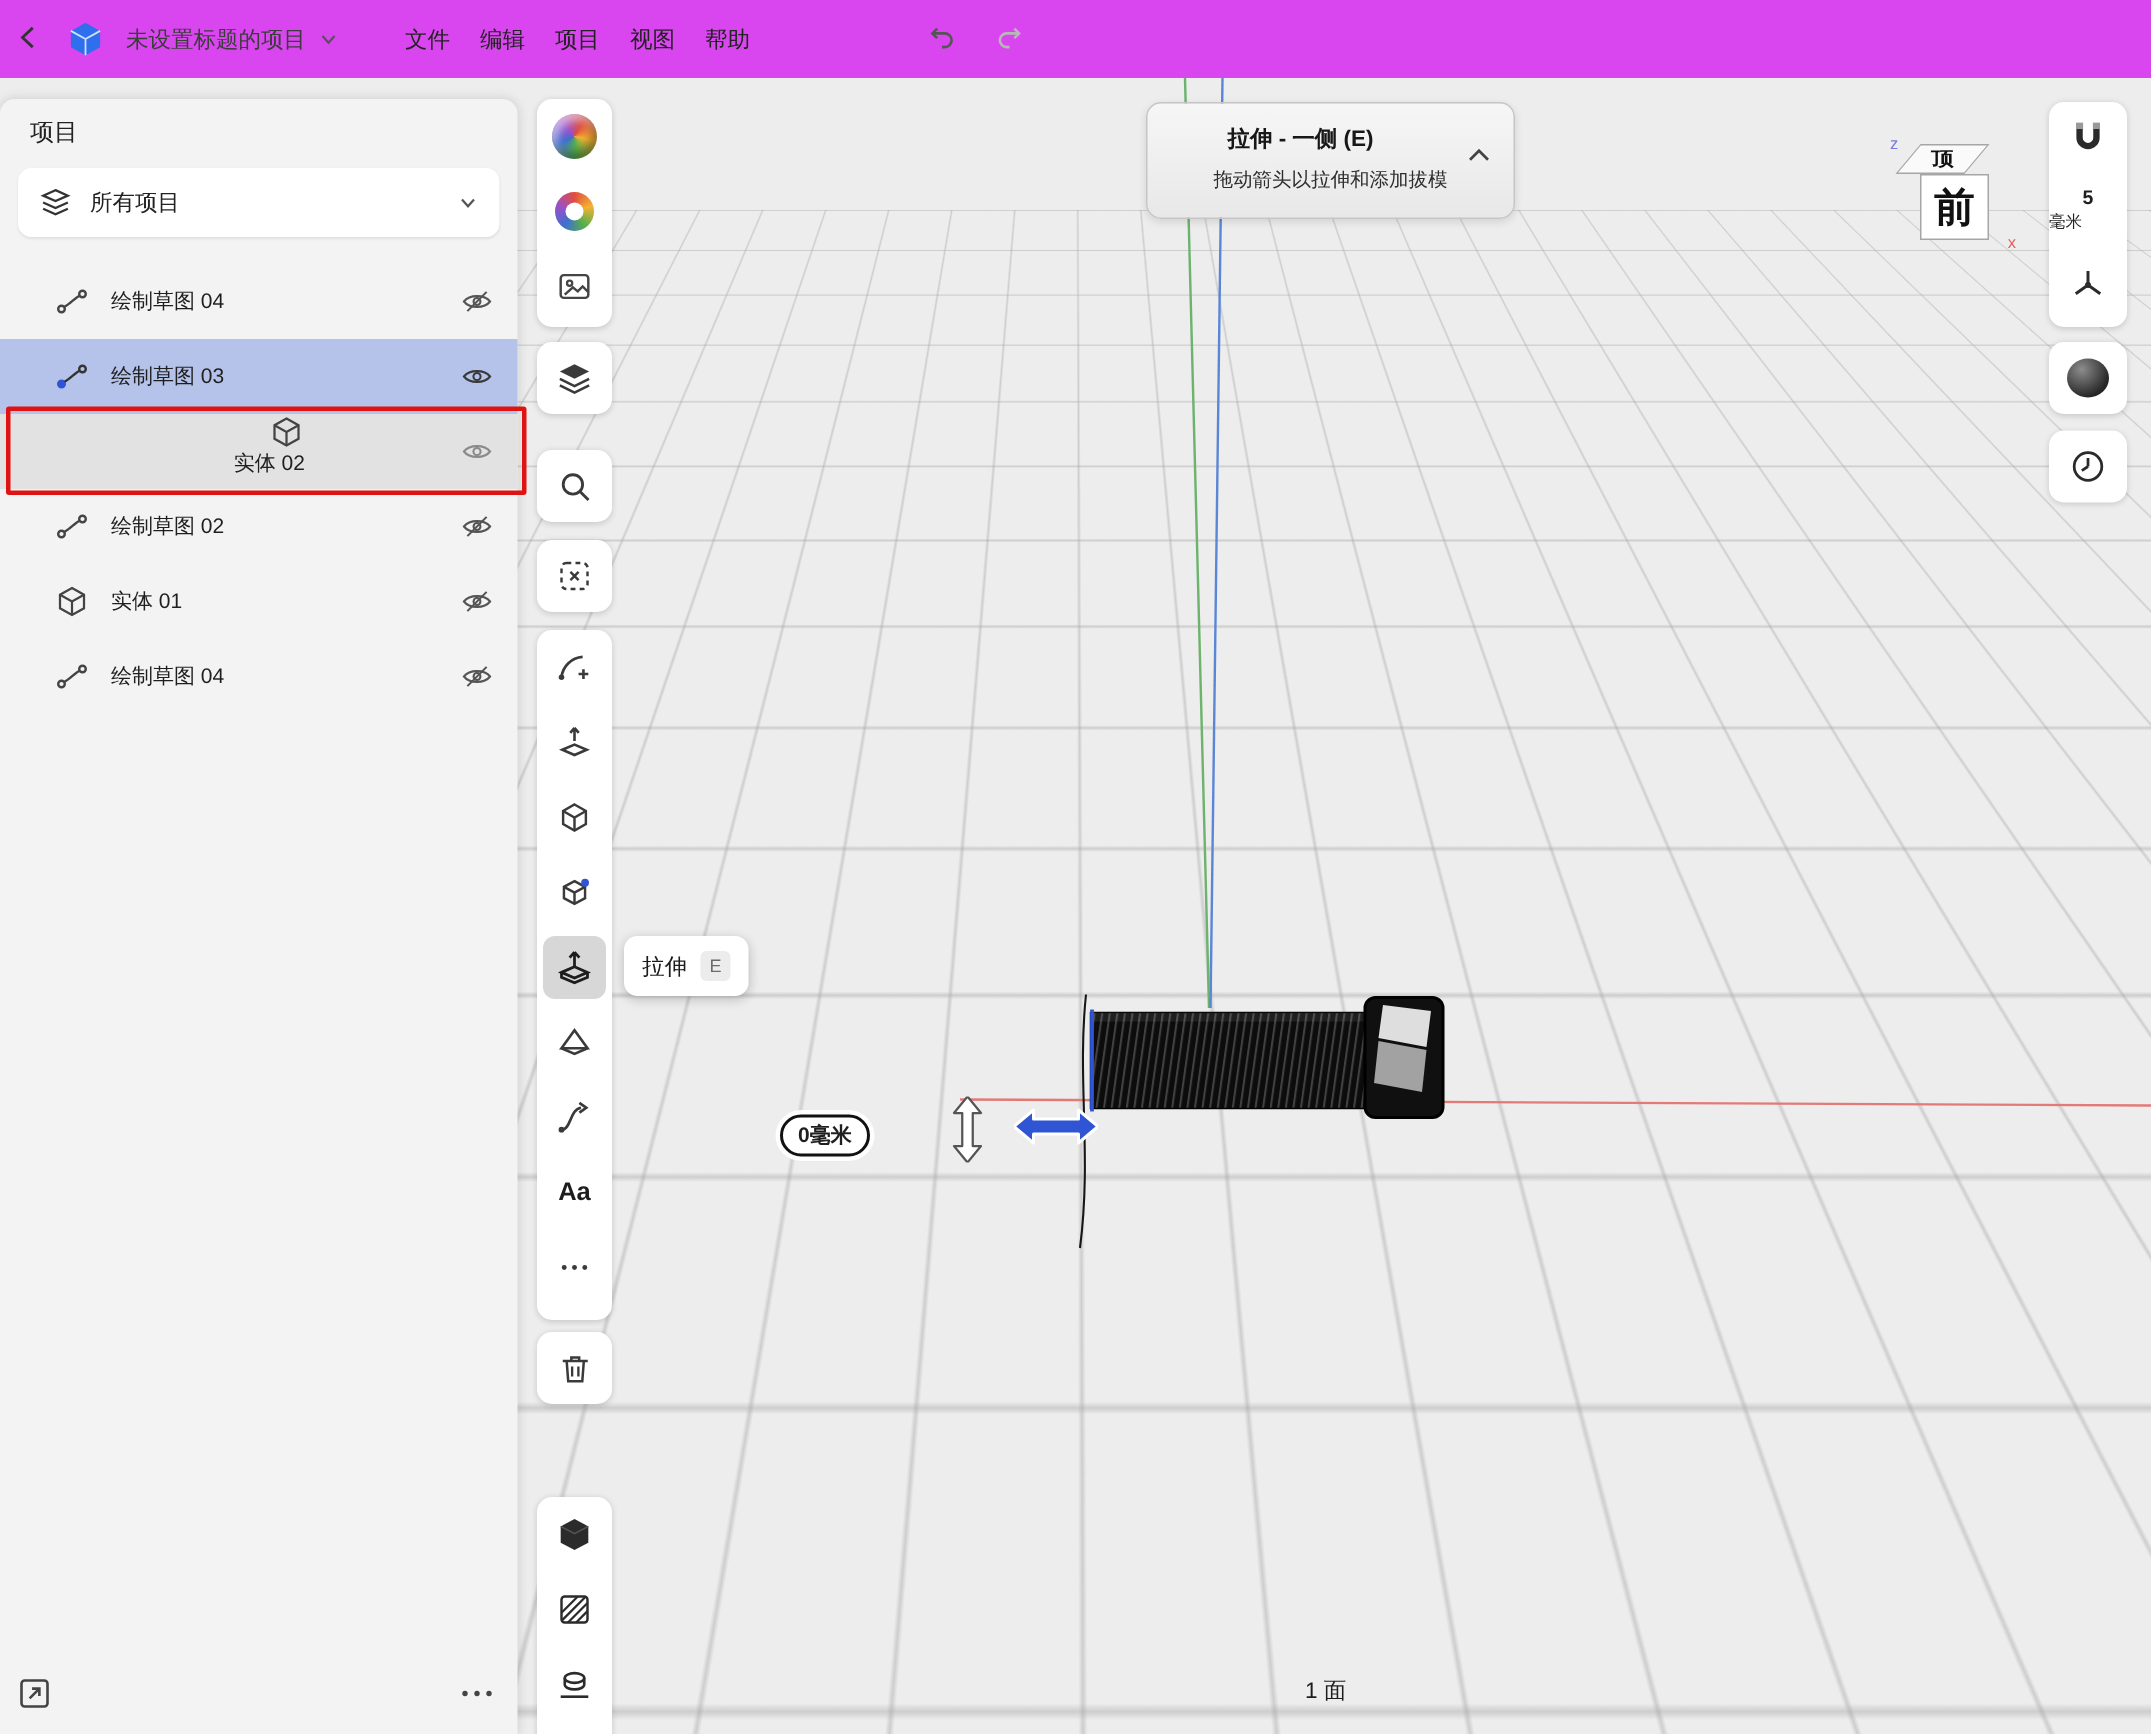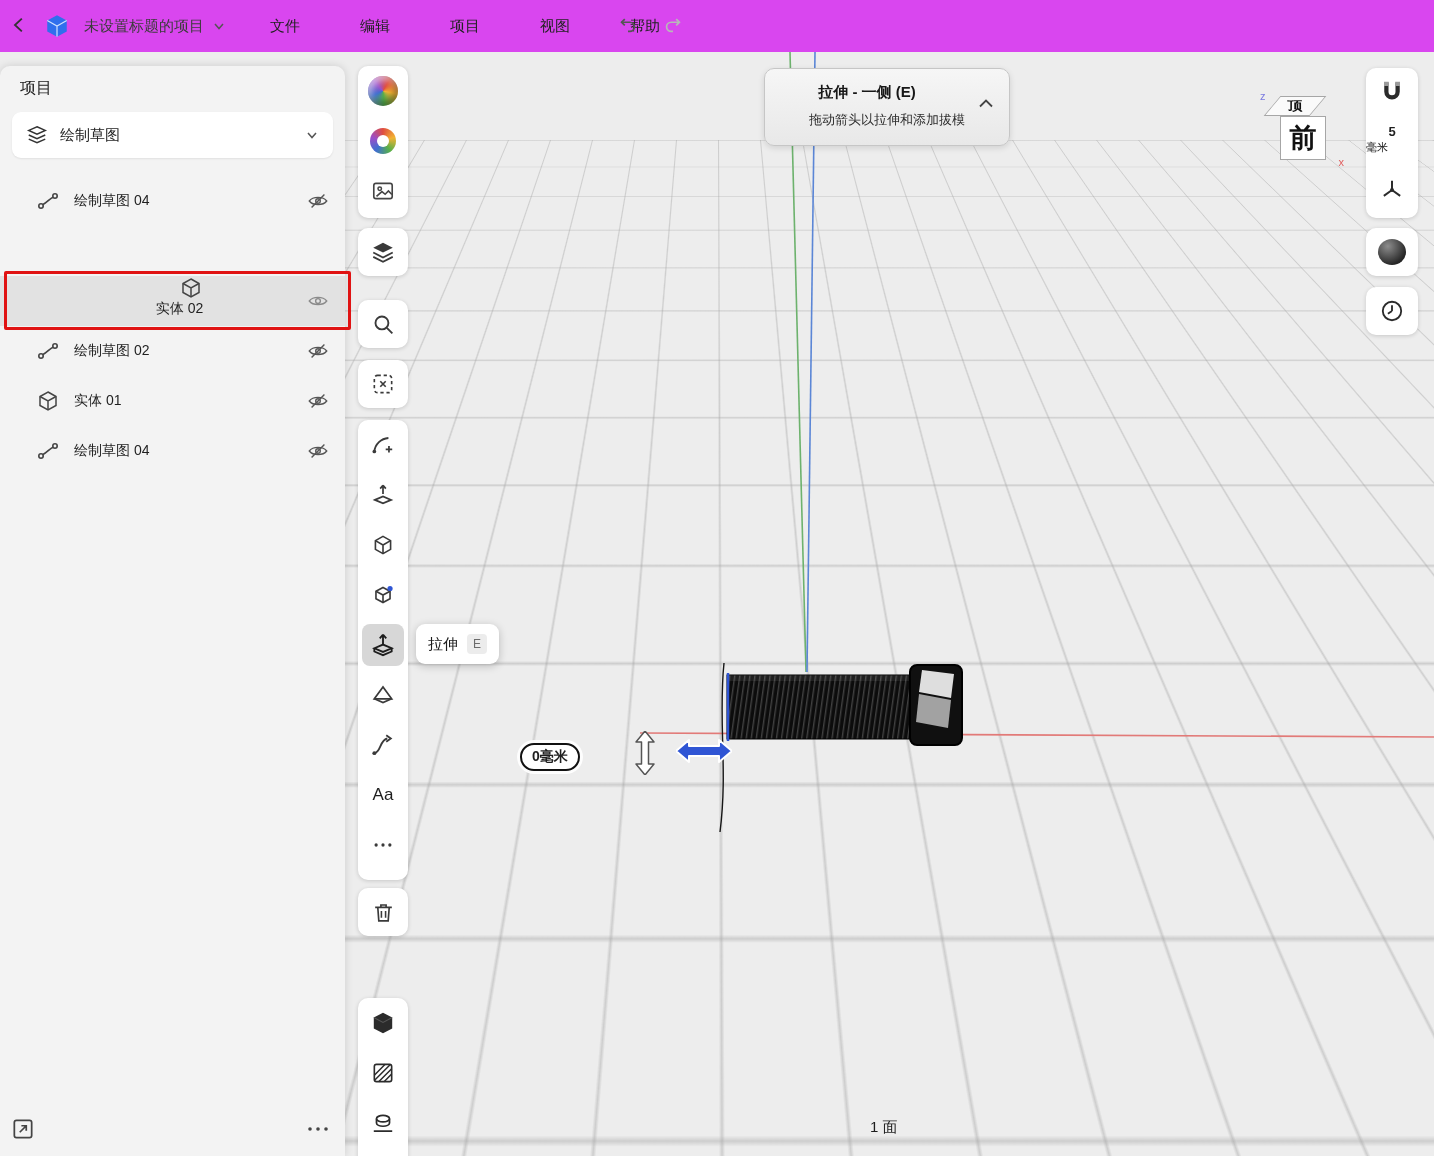--- a/index.html
+++ b/index.html
@@ -21,21 +21,21 @@
     border-radius:14px;padding:3px 10px;font-size:14px;font-weight:700;
     box-shadow:0 0 0 3px rgba(255,255,255,.9),0 1px 3px rgba(0,0,0,.2);}
   .status{position:absolute;left:870px;top:1118px;z-index:4;font-size:15px;color:#1d1d1d;}
 
   
   .topbar{position:absolute;left:0;top:0;width:1434px;height:52px;background:#d946ef;z-index:15;}
   .tb-back{position:absolute;left:4px;top:10px;width:32px;height:32px;border:0;background:transparent;cursor:pointer;}
   .tb-logo{position:absolute;left:44px;top:13px;width:26px;height:26px;}
   .tb-proj{position:absolute;left:84px;top:13px;height:26px;display:flex;align-items:center;gap:8px;cursor:pointer;}
   .tb-proj span{font-size:15px;color:#3c3c3c;}
-  .tb-menus{position:absolute;left:270px;top:0;height:52px;display:flex;align-items:center;gap:60px;}
+  .tb-menus{position:absolute;left:270px;top:0;height:52px;display:flex;align-items:center;gap:20px;}
   .tb-menus button{border:0;background:transparent;font-size:15px;color:#222;cursor:pointer;font-family:inherit;}
   .tb-undo{position:absolute;left:612px;top:10px;width:32px;height:32px;border:0;background:transparent;cursor:pointer;}
   .tb-redo{position:absolute;left:657px;top:10px;width:32px;height:32px;border:0;background:transparent;cursor:pointer;}
 
   
   .sidebar{position:absolute;left:0;top:66px;width:345px;height:1090px;background:#f3f3f3;
     border-radius:10px 10px 0 0;box-shadow:0 0 8px rgba(0,0,0,.14);z-index:12;}
   .sb-title{position:absolute;left:20px;top:12px;font-size:16px;font-weight:400;color:#222;}
   .sb-filter{position:absolute;left:12px;top:46px;width:321px;height:46px;background:#fff;border-radius:9px;
     display:flex;align-items:center;padding:0 14px;gap:12px;cursor:pointer;box-shadow:0 1px 2px rgba(0,0,0,.08);}
@@ -57,21 +57,21 @@
   
   .card{position:absolute;background:#fff;border-radius:10px;box-shadow:0 1px 4px rgba(0,0,0,.16);z-index:12;}
   .tool{width:50px;height:50px;display:flex;align-items:center;justify-content:center;cursor:pointer;}
   .tool .selbg{width:42px;height:42px;border-radius:8px;background:#d7d7d7;display:flex;align-items:center;justify-content:center;}
   .ball{width:30px;height:30px;border-radius:50%;
     background:conic-gradient(from 30deg,#e04e3f,#f2b233,#57b04a,#3f6fd0,#9a4fc9,#e04e3f);
     box-shadow:inset -3px -4px 6px rgba(0,0,0,.35),inset 3px 4px 6px rgba(255,255,255,.55);}
   .ring{position:relative;width:26px;height:26px;border-radius:50%;
     background:conic-gradient(#e04e3f,#f2b233,#57b04a,#3f6fd0,#9a4fc9,#e04e3f);}
   .ring::after{content:"";position:absolute;left:7px;top:7px;width:12px;height:12px;border-radius:50%;background:#fff;}
-  .aa{font-size:17px;font-weight:400;color:#1d1d1d;}
+  .aa{font-size:17px;font-weight:700;color:#1d1d1d;}
 
   .ext-tip{position:absolute;left:416px;top:624px;height:40px;background:#fff;border-radius:9px;z-index:13;
     box-shadow:0 2px 8px rgba(0,0,0,.22);display:flex;align-items:center;gap:9px;padding:0 12px;}
   .ext-tip .tlabel{font-size:15px;color:#1c1c1c;}
   .ext-tip kbd{display:inline-flex;align-items:center;justify-content:center;width:20px;height:20px;border-radius:4px;
     background:#ececec;color:#6b6b6b;font-size:12px;font-family:inherit;}
 
   
   .hint-panel{position:absolute;left:764px;top:68px;width:246px;height:78px;z-index:10;
     background:linear-gradient(#f6f6f6,#e8e8e8);border:1px solid #c6c6c6;border-radius:10px;
@@ -221,40 +221,52 @@
   </div>
 
   <aside class="sidebar">
     <div class="sb-title">项目</div>
 
     <div class="sb-filter">
       <svg width="22" height="22" viewBox="0 0 24 24">
         <path d="M12 3 L21 7 L12 11 L3 7 Z" fill="none" stroke="#333" stroke-width="1.6"></path>
         <path d="M3 12 L12 16 L21 12 M3 16.5 L12 20.5 L21 16.5" fill="none" stroke="#333" stroke-width="1.6"></path>
       </svg>
-      <span class="flabel">绘制草图</span>
+      <span class="flabel">所有项目</span>
       <svg class="fchev" width="14" height="14" viewBox="0 0 14 14">
         <path d="M3 5 L7 9.5 L11 5" fill="none" stroke="#555" stroke-width="1.5"></path>
       </svg>
     </div>
 
     <div class="row" style="top:110px;">
       <svg class="row-icon" viewBox="0 0 24 24">
         <circle cx="5" cy="17" r="2.2" fill="none" stroke="#444" stroke-width="1.6"></circle>
         <circle cx="19" cy="7" r="2.2" fill="none" stroke="#444" stroke-width="1.6"></circle>
         <path d="M7 15.5 C11 13.5 14 9.5 17 8.2" fill="none" stroke="#444" stroke-width="1.6"></path>
       </svg>
       <span class="row-label">绘制草图 04</span>
       <svg class="eye" viewBox="0 0 24 24">
         <path d="M2.5 12 C6.5 6.8 17.5 6.8 21.5 12 C17.5 17.2 6.5 17.2 2.5 12 Z" fill="none" stroke="#555" stroke-width="1.5"></path>
         <circle cx="12" cy="12" r="2.5" fill="none" stroke="#555" stroke-width="1.5"></circle>
         <path d="M5 19 L19 5" stroke="#555" stroke-width="1.5"></path>
       </svg>
     </div>
 
+    <div class="row sel" style="top:160px;">
+      <svg class="row-icon" viewBox="0 0 24 24">
+        <circle cx="5" cy="17" r="2.4" fill="#2f55d4" stroke="#2f55d4" stroke-width="1.2"></circle>
+        <circle cx="19" cy="7" r="2.2" fill="none" stroke="#333" stroke-width="1.6"></circle>
+        <path d="M7 15.5 C11 13.5 14 9.5 17 8.2" fill="none" stroke="#333" stroke-width="1.6"></path>
+      </svg>
+      <span class="row-label">绘制草图 03</span>
+      <svg class="eye" viewBox="0 0 24 24">
+        <path d="M2.5 12 C6.5 6.8 17.5 6.8 21.5 12 C17.5 17.2 6.5 17.2 2.5 12 Z" fill="none" stroke="#3a3a3a" stroke-width="1.5"></path>
+        <circle cx="12" cy="12" r="2.6" fill="none" stroke="#3a3a3a" stroke-width="1.5"></circle>
+      </svg>
+    </div>
 
     <div class="row hov" style="top:210px;flex-direction:column;">
       <svg class="row-icon" viewBox="0 0 24 24">
         <path d="M12 3 L20 7.5 V16.5 L12 21 L4 16.5 V7.5 Z" fill="none" stroke="#444" stroke-width="1.5"></path>
         <path d="M4 7.5 L12 12 L20 7.5 M12 12 V21" fill="none" stroke="#444" stroke-width="1.5"></path>
       </svg>
       <span class="row-label">实体 02</span>
       <svg class="eye" viewBox="0 0 24 24">
         <path d="M2.5 12 C6.5 6.8 17.5 6.8 21.5 12 C17.5 17.2 6.5 17.2 2.5 12 Z" fill="none" stroke="#8a8a8a" stroke-width="1.5"></path>
         <circle cx="12" cy="12" r="2.6" fill="none" stroke="#8a8a8a" stroke-width="1.5"></circle>

